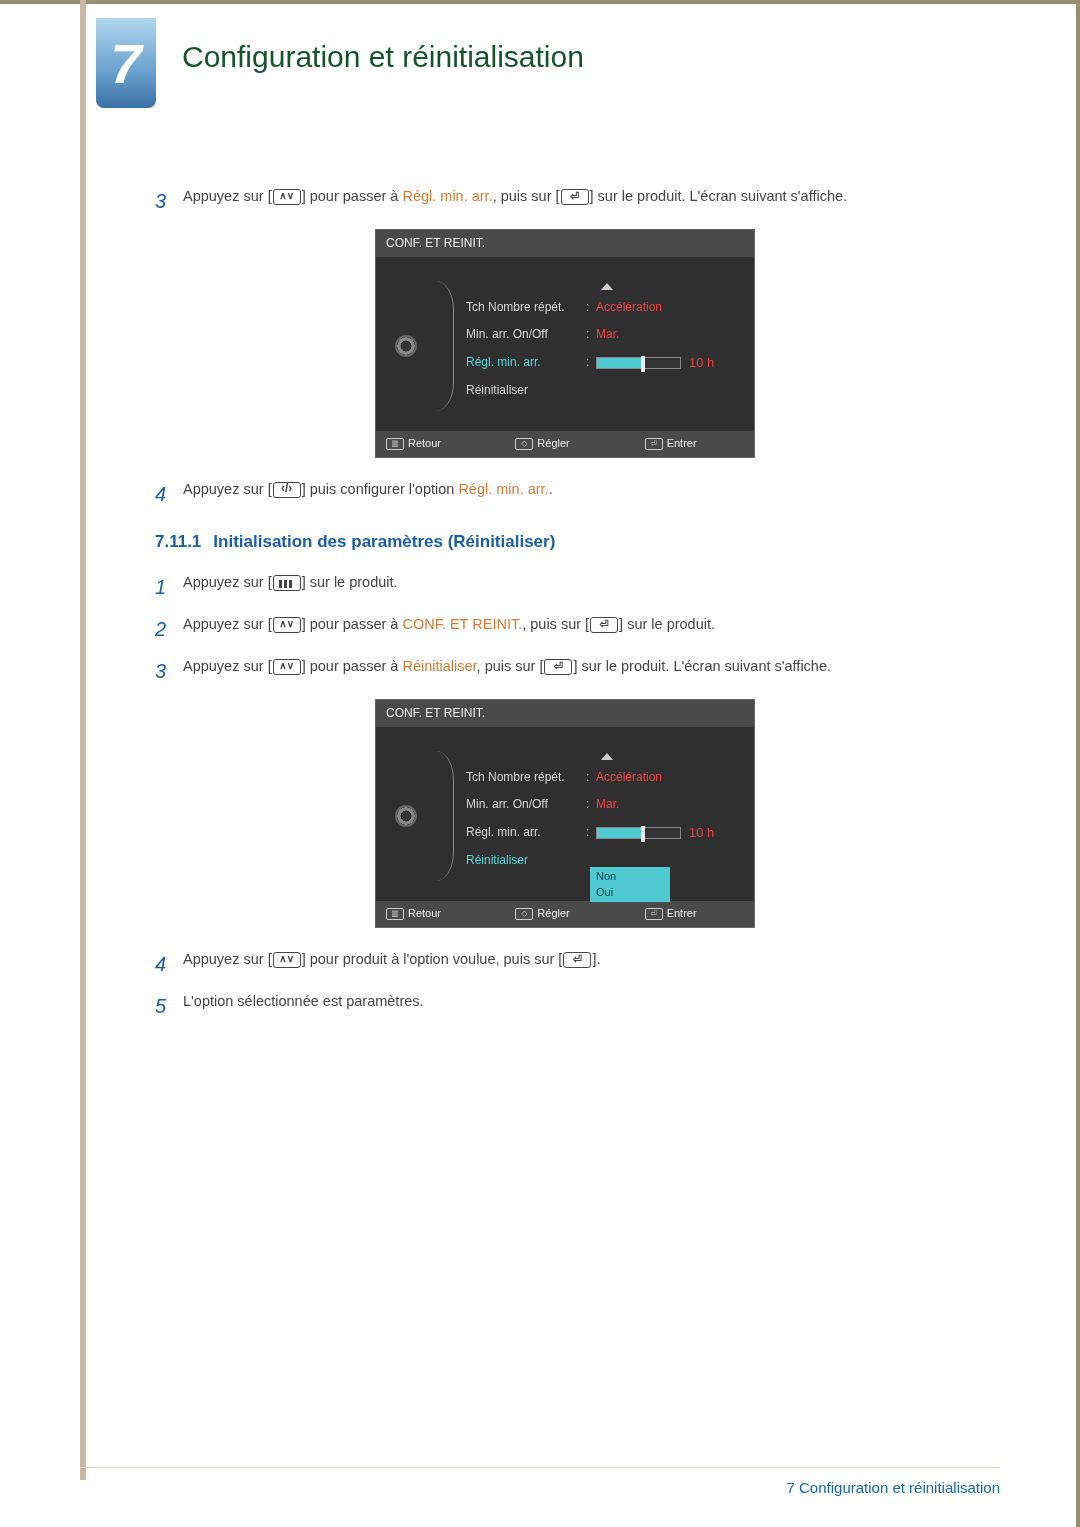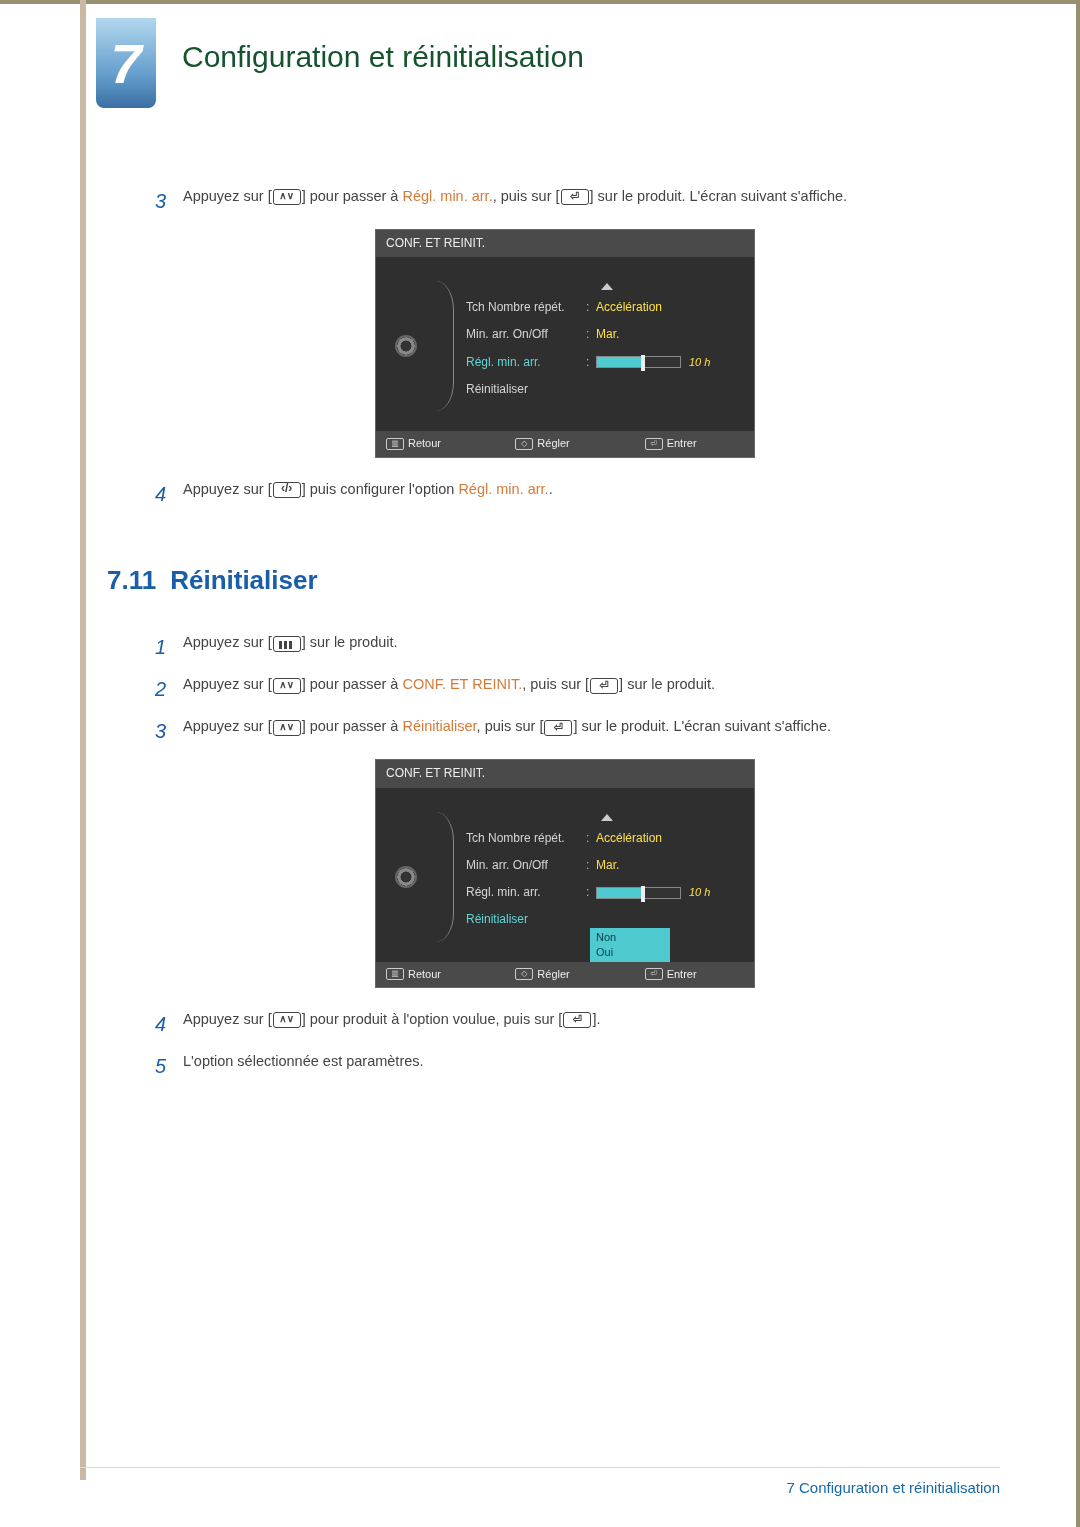--- a/index.html
+++ b/index.html
@@ -125,39 +125,39 @@
     border-left: 6px solid transparent;
     border-right: 6px solid transparent;
     border-bottom: 7px solid #ccc;
     margin: 2px auto 4px auto;
   }
   .osd-list { flex: 1; padding-top: 0; }
   .osd-row { display: flex; padding: 4px 6px; align-items: center; }
   .osd-label { width: 120px; color: #d5d5d5; }
   .osd-label.active { color: #5fd6d6; }
   .osd-colon { width: 10px; color: #bbb; }
-  .osd-value { flex: 1; color: #fde047; position: relative; }
+  .osd-value { flex: 1; color: #ef4444; position: relative; }
   .slider-track {
     position: relative;
     width: 85px; height: 12px;
     border: 1px solid #888;
     background: #333;
     display: inline-block;
     vertical-align: middle;
   }
   .slider-fill {
     position: absolute; left: 0; top: 0; bottom: 0;
     width: 55%;
     background: #4fcad0;
   }
   .slider-knob {
     position: absolute; left: 55%; top: -2px; width: 4px; height: 16px; background: #eee;
     transform: translateX(-50%);
   }
-  .slider-val { margin-left: 8px; font-size: 11px; vertical-align: middle; font-style: italic; }
+  .slider-val { margin-left: 8px; font-size: 13px; vertical-align: middle; }
   .osd-popup {
     position: absolute;
     background: #4fcad0;
     color: #073f49;
     font-size: 11px;
     padding: 2px 6px;
     line-height: 1.4;
     min-width: 80px;
     margin-top: 22px;
   }
@@ -299,24 +299,24 @@
     </div>
   </div>
 
   <div class="step-row">
     <div class="step-num">4</div>
     <div class="step-text">
       <span>Appuyez sur [</span><span class="inline-icon leftright"></span><span>] puis configurer l'option </span><span class="hl">Régl. min. arr.</span><span>.</span>
     </div>
   </div>
 
-  <h2 class="section-heading">
-    <span class="section-num">7.11</span><span>Réinitialiser</span>
-  </h2>
-
+
+  <div class="subheading">
+    <span class="sub-num">7.11.1</span><span>Initialisation des paramètres (Réinitialiser)</span>
+  </div>
 
   <div class="step-row">
     <div class="step-num">1</div>
     <div class="step-text">
       <span>Appuyez sur [</span><span class="inline-icon menu"></span><span>] sur le produit.</span>
     </div>
   </div>
 
   <div class="step-row">
     <div class="step-num">2</div>

